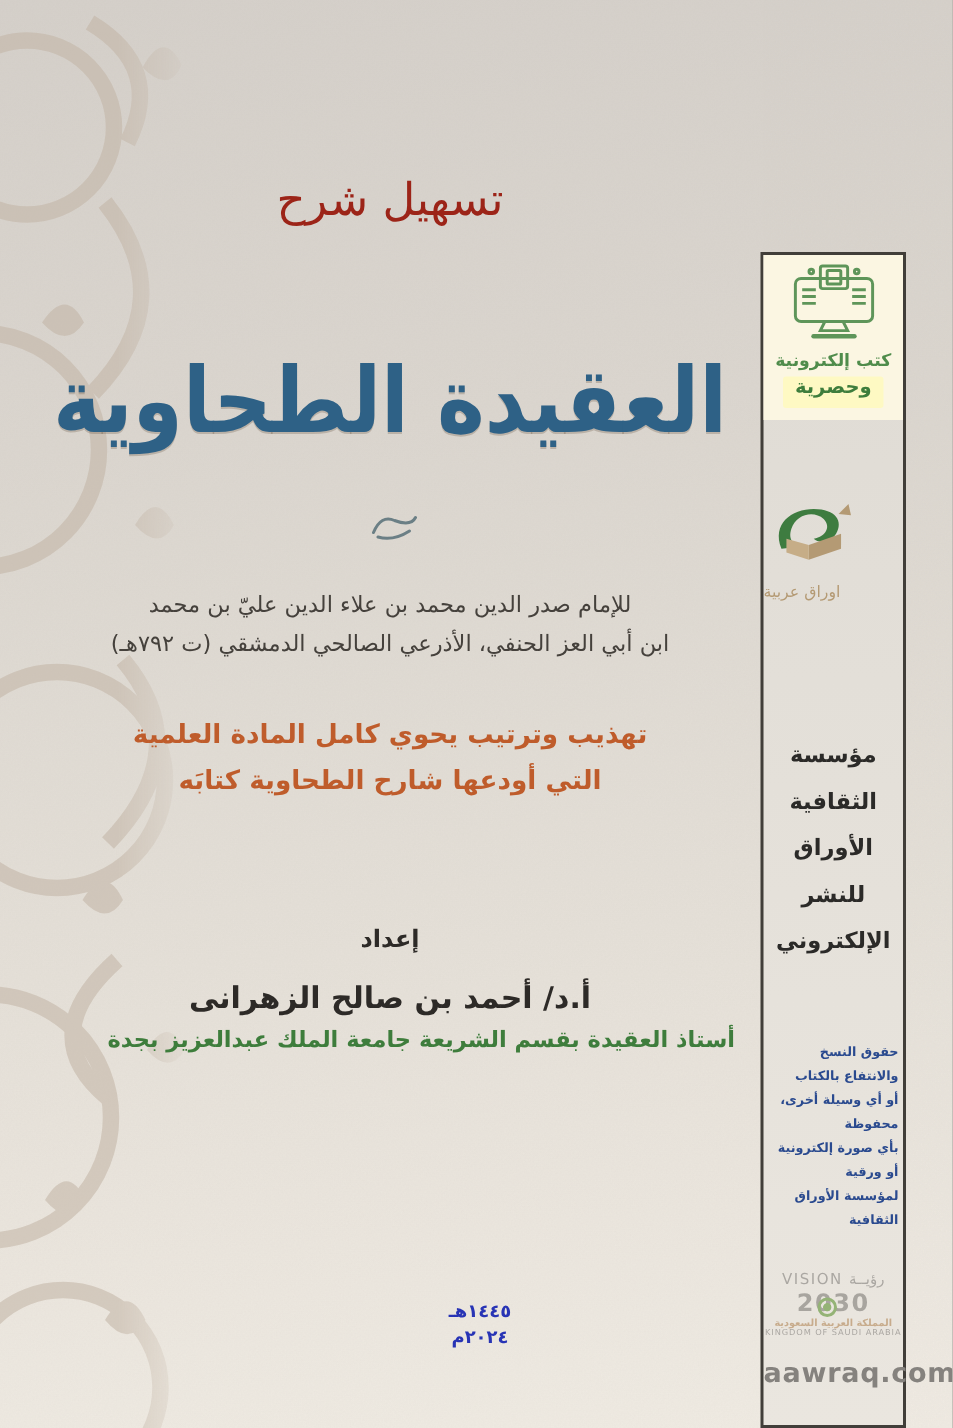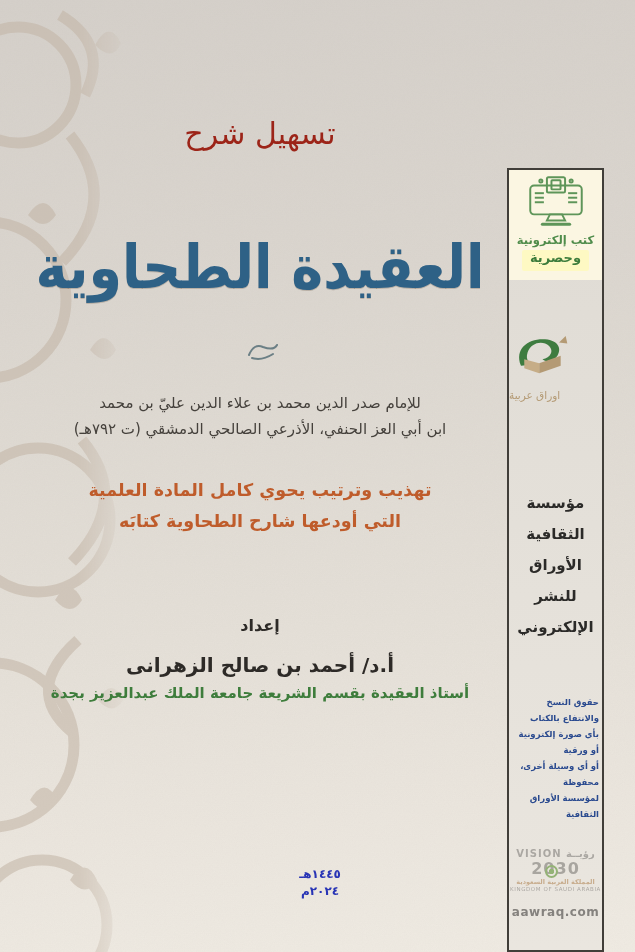--- a/index.html
+++ b/index.html
@@ -17,49 +17,49 @@
     text-shadow:0 1px 0 rgba(90,70,50,.25);}
   .seal{position:absolute;left:246px;top:341px;}
   .author-block{position:absolute;top:391px;left:30px;width:460px;text-align:center;
     font-size:15px;font-weight:normal;color:#45413c;line-height:1.7;}
   .subtitle-block{position:absolute;top:475px;left:30px;width:460px;text-align:center;
     font-size:17.5px;font-weight:bold;color:#bf5c2b;line-height:1.75;}
   .prep-label{position:absolute;top:616px;left:30px;width:460px;text-align:center;
     font-size:16px;font-weight:bold;color:#2d2a27;}
   .prep-name{position:absolute;top:641px;left:30px;width:460px;text-align:center;
     font-size:20px;font-weight:bold;color:#2d2a27;margin-top:12px;}
-  .prep-title{position:absolute;top:684px;left:30px;width:460px;text-align:center;
+  .prep-title{position:absolute;top:684px;left:30px;width:460px;text-align:right;
     font-size:15px;font-weight:bold;color:#3e7d3c;}
   .dates{position:absolute;top:866px;left:150px;width:340px;text-align:center;
     font-size:12px;font-weight:bold;color:#2834b5;line-height:1.4;}
   
   .sidebar{position:absolute;left:507px;top:168px;width:97px;height:784px;box-sizing:border-box;
     border:2px solid #413e39;background:linear-gradient(180deg,#dfdbd4,#eae6df);direction:rtl;}
   .badge{position:absolute;top:0;left:0;right:0;height:110px;background:#fbf6e2;
     text-align:center;padding-top:5px;box-sizing:border-box;}
   .badge-line1{font-size:11.5px;font-weight:bold;color:#4f8c4b;margin-top:1px;}
   .badge-line2{display:inline-block;font-size:13px;font-weight:bold;color:#3e7d3c;
     background:#fef9c3;padding:0 8px 6px;margin-top:3px;border-radius:2px;}
   .awraq{position:absolute;top:166px;left:0;right:0;text-align:left;}
   .awraq-name{font-size:10.5px;color:#b49a74;margin-top:1px;}
   .pubname{position:absolute;top:294px;left:0;right:0;text-align:center;
     font-size:15px;font-weight:bold;color:#2b2a28;line-height:31px;margin-top:24px;}
   .copyright{position:absolute;top:524px;left:3px;right:3px;text-align:right;
     font-size:8.5px;font-weight:bold;color:#2a4a8f;line-height:16px;}
   .vision{position:absolute;top:678px;left:0;right:0;text-align:center;opacity:.85;direction:ltr;}
-  .vision-row1{font-size:10px;color:#a09d98;letter-spacing:1px;font-weight:bold;}
+  .vision-row1{font-size:10px;color:#a09d98;letter-spacing:1px;font-weight:normal;}
   .vision-row1 .ar{font-family:"DejaVu Sans",sans-serif;letter-spacing:0;}
   .v-year-wrap{position:relative;display:inline-block;font-size:16px;font-weight:bold;
     color:#9d9a95;line-height:1.05;letter-spacing:1px;}
   .v-emblem{position:absolute;left:14px;top:4px;width:13px;height:13px;border:2px solid #86ab64;
     border-radius:50%;box-sizing:border-box;background:radial-gradient(circle,#86ab64 0 2.5px,transparent 3px);}
   .vision-country-ar{font-size:6.5px;color:#c2a27e;font-weight:bold;}
   .vision-country-en{font-size:5.5px;color:#a09d98;letter-spacing:.6px;}
   .website{position:absolute;top:735px;left:0;right:0;text-align:center;
-    font-size:12px;font-weight:bold;color:#85827e;letter-spacing:.5px;direction:ltr;}
+    font-size:18px;font-weight:bold;color:#85827e;letter-spacing:.5px;direction:ltr;}
 </style>
 </head>
 <body>
 
 <div class="page">
 
   <svg class="noise" width="635" height="952">
     <filter id="paperNoise">
       <feTurbulence type="fractalNoise" baseFrequency="0.9" numOctaves="2"></feTurbulence>
       <feColorMatrix type="matrix" values="0 0 0 0 0.46  0 0 0 0 0.43  0 0 0 0 0.39  0 0 0 0.16 0"></feColorMatrix>
@@ -152,22 +152,22 @@
     <div class="pubname">
       <div>مؤسسة</div>
       <div>الثقافية</div>
       <div>الأوراق</div>
       <div>للنشر</div>
       <div>الإلكتروني</div>
     </div>
 
     <div class="copyright">
       <div>حقوق النسخ والانتفاع بالكتاب</div>
+      <div>أو أي وسيلة أخرى، محفوظة</div>
       <div>بأي صورة إلكترونية أو ورقية</div>
-      <div>أو أي وسيلة أخرى، محفوظة</div>
       <div>لمؤسسة الأوراق الثقافية</div>
     </div>
 
     <div class="vision">
       <div class="vision-row1">
         <span>VISION</span>
         <span class="ar">رؤيــة</span>
       </div>
       <div class="v-year-wrap">
         <span>2030</span>

